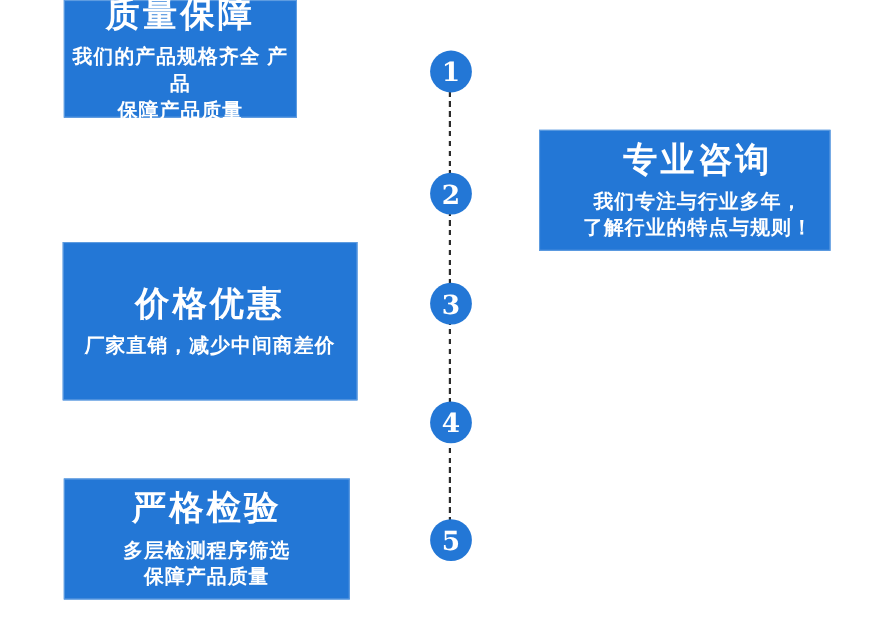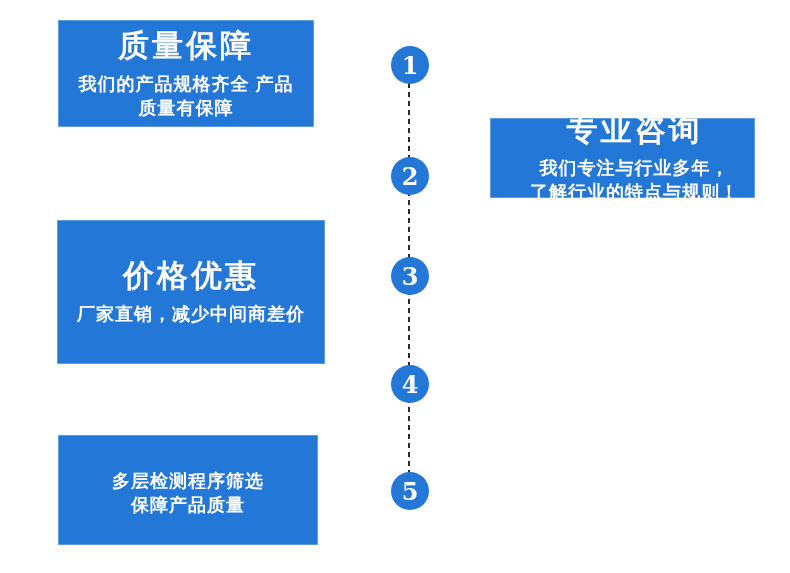--- a/index.html
+++ b/index.html
@@ -30,22 +30,22 @@
   }
   .feature-body {
     font-size: 18px;
     font-weight: bold;
     line-height: 1.35;
     white-space: pre-line;
     margin-top: 6px;
     letter-spacing: 1px;
   }
 
-  .box-1 { left: 58px;  top: 20px;   width: 256px; height: 107px; }
-  .box-2 { left: 490px; top: 118px; width: 265px; height: 80px; padding-left: 28px; }
+  .box-1 { left: 58px;  top: 0;   width: 212px; height: 107px; }
+  .box-2 { left: 490px; top: 118px; width: 265px; height: 110px; padding-left: 28px; }
   .box-3 { left: 57px;  top: 220px; width: 268px; height: 144px; }
   .box-4 { left: 490px; top: 327px; width: 270px; height: 106px; }
   .box-5 { left: 58px;  top: 435px; width: 260px; height: 110px; }
 
   .timeline-line {
     position: absolute;
     left: 408px; top: 65px;
     width: 2px; height: 430px;
     background: repeating-linear-gradient(
       to bottom,
@@ -95,33 +95,34 @@
   <div class="step-circle circle-4">
     <span>4</span>
   </div>
   <div class="step-circle circle-5">
     <span>5</span>
   </div>
 
   <div class="feature-box box-1">
     <div class="feature-title">质量保障</div>
     <div class="feature-body">我们的产品规格齐全  产品
-质量有保障</div>
+保障产品质量</div>
   </div>
 
   <div class="feature-box box-2">
     <div class="feature-title">专业咨询</div>
     <div class="feature-body">我们专注与行业多年，
 了解行业的特点与规则！</div>
   </div>
 
   <div class="feature-box box-3">
     <div class="feature-title">价格优惠</div>
     <div class="feature-body">厂家直销，减少中间商差价</div>
   </div>
 
 
   <div class="feature-box box-5">
+    <div class="feature-title">严格检验</div>
     <div class="feature-body">多层检测程序筛选
 保障产品质量</div>
   </div>
 
 </div>
 
 </body></html>

